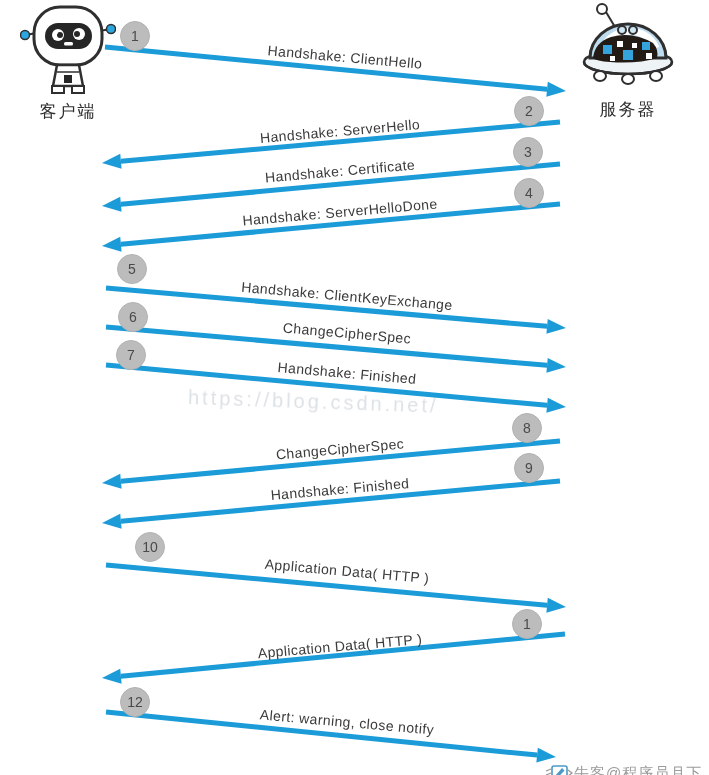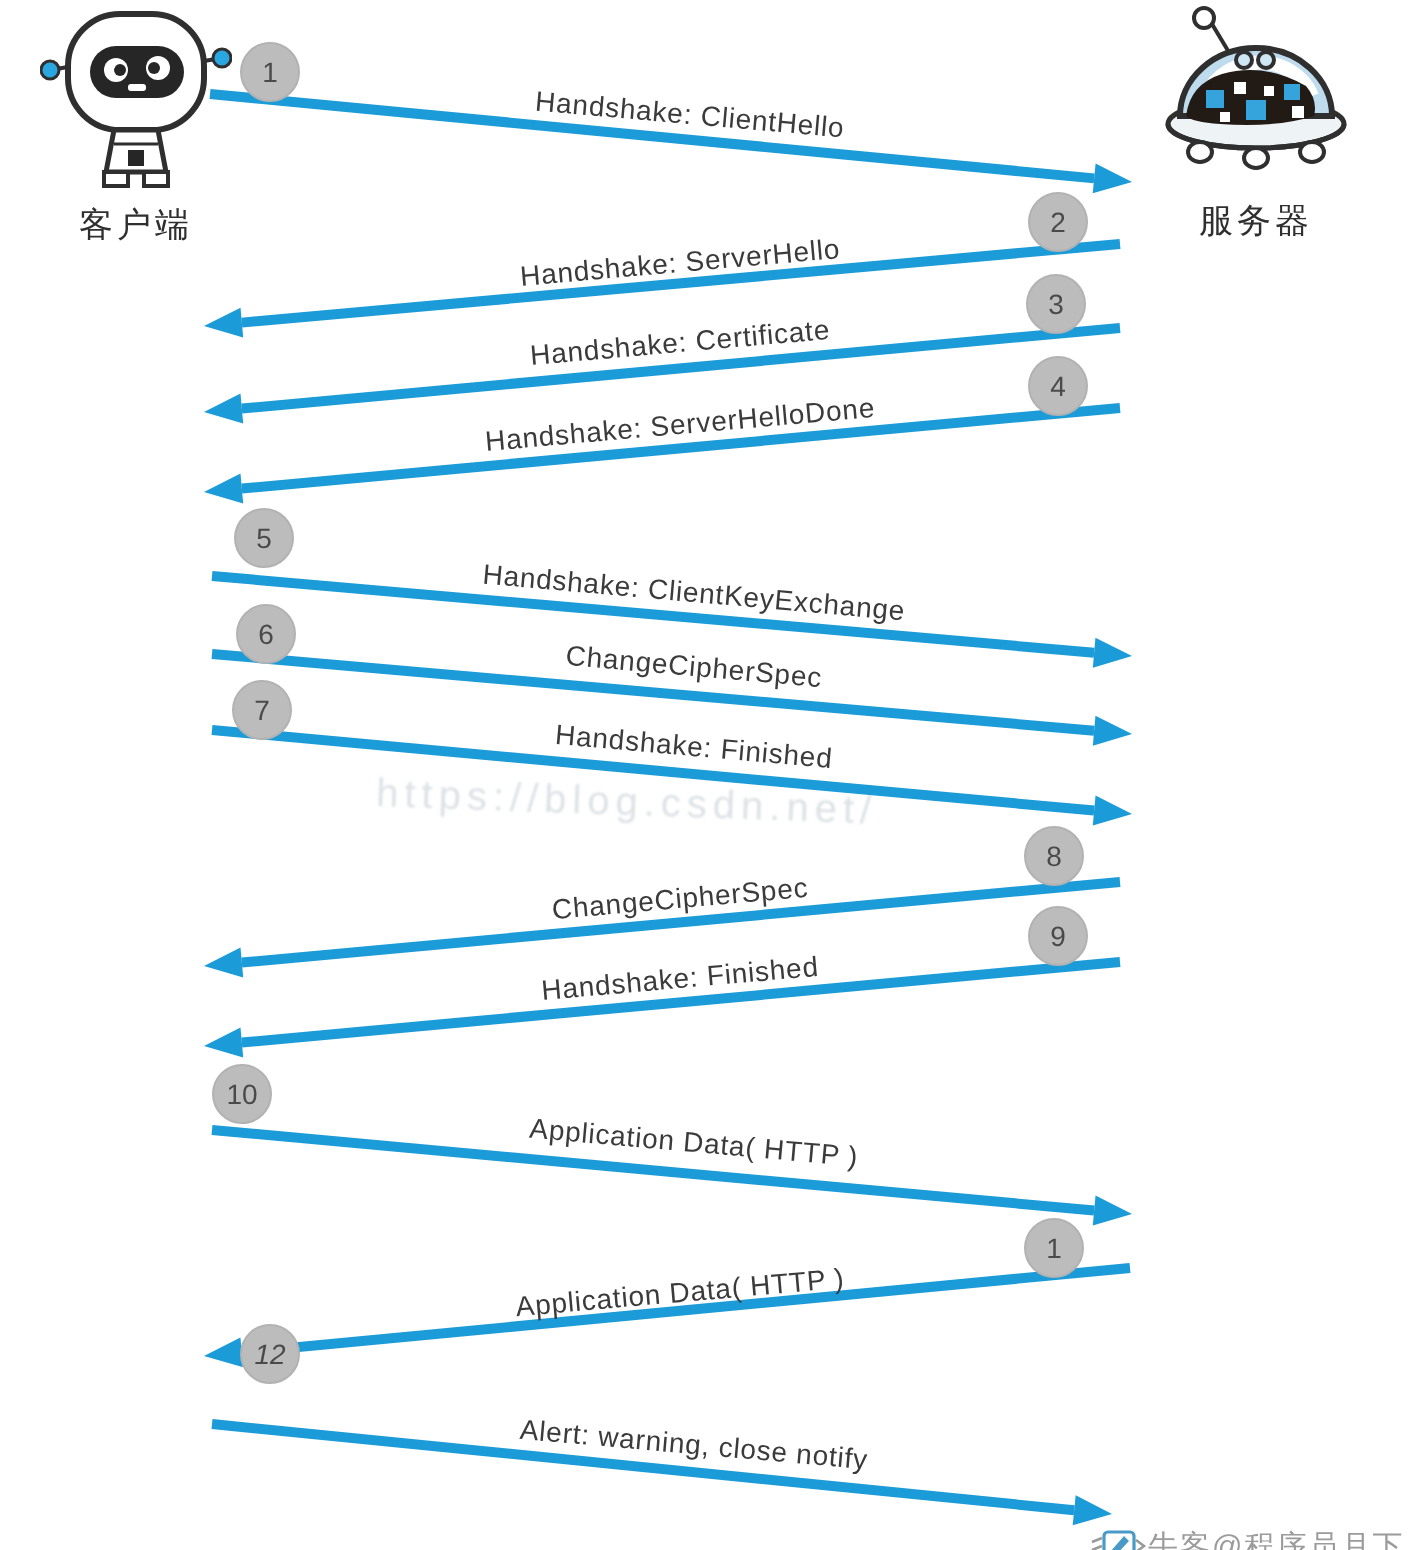--- a/index.html
+++ b/index.html
@@ -158,19 +158,19 @@
     <div class="badge" style="left: 117px; top: 254px;">5</div>
     <div class="msg-label" style="left: 347px; top: 296px; transform: translate(-50%, -50%) rotate(5deg);">Handshake: ClientKeyExchange</div>
     <div class="badge" style="left: 118px; top: 302px;">6</div>
     <div class="msg-label" style="left: 347px; top: 333px; transform: translate(-50%, -50%) rotate(5deg);">ChangeCipherSpec</div>
     <div class="badge" style="left: 116px; top: 340px;">7</div>
     <div class="msg-label" style="left: 347px; top: 373px; transform: translate(-50%, -50%) rotate(5deg);">Handshake: Finished</div>
     <div class="badge" style="left: 512px; top: 413px;">8</div>
     <div class="msg-label" style="left: 340px; top: 449px; transform: translate(-50%, -50%) rotate(-5deg);">ChangeCipherSpec</div>
     <div class="badge" style="left: 514px; top: 453px;">9</div>
     <div class="msg-label" style="left: 340px; top: 489px; transform: translate(-50%, -50%) rotate(-5deg);">Handshake: Finished</div>
-    <div class="badge" style="left: 106px; top: 532px;">10</div>
+    <div class="badge" style="left: 135px; top: 532px;">10</div>
     <div class="msg-label" style="left: 347px; top: 571px; transform: translate(-50%, -50%) rotate(5deg);">Application Data( HTTP )</div>
     <div class="badge" style="left: 512px; top: 609px;">1</div>
     <div class="msg-label" style="left: 340px; top: 646px; transform: translate(-50%, -50%) rotate(-5deg);">Application Data( HTTP )</div>
-    <div class="badge" style="left: 120px; top: 662px; font-style: italic;">12</div>
+    <div class="badge" style="left: 120px; top: 687px;">12</div>
     <div class="msg-label" style="left: 347px; top: 722px; transform: translate(-50%, -50%) rotate(5deg);">Alert: warning, close notify</div>
   </div>
 
 </body></html>

